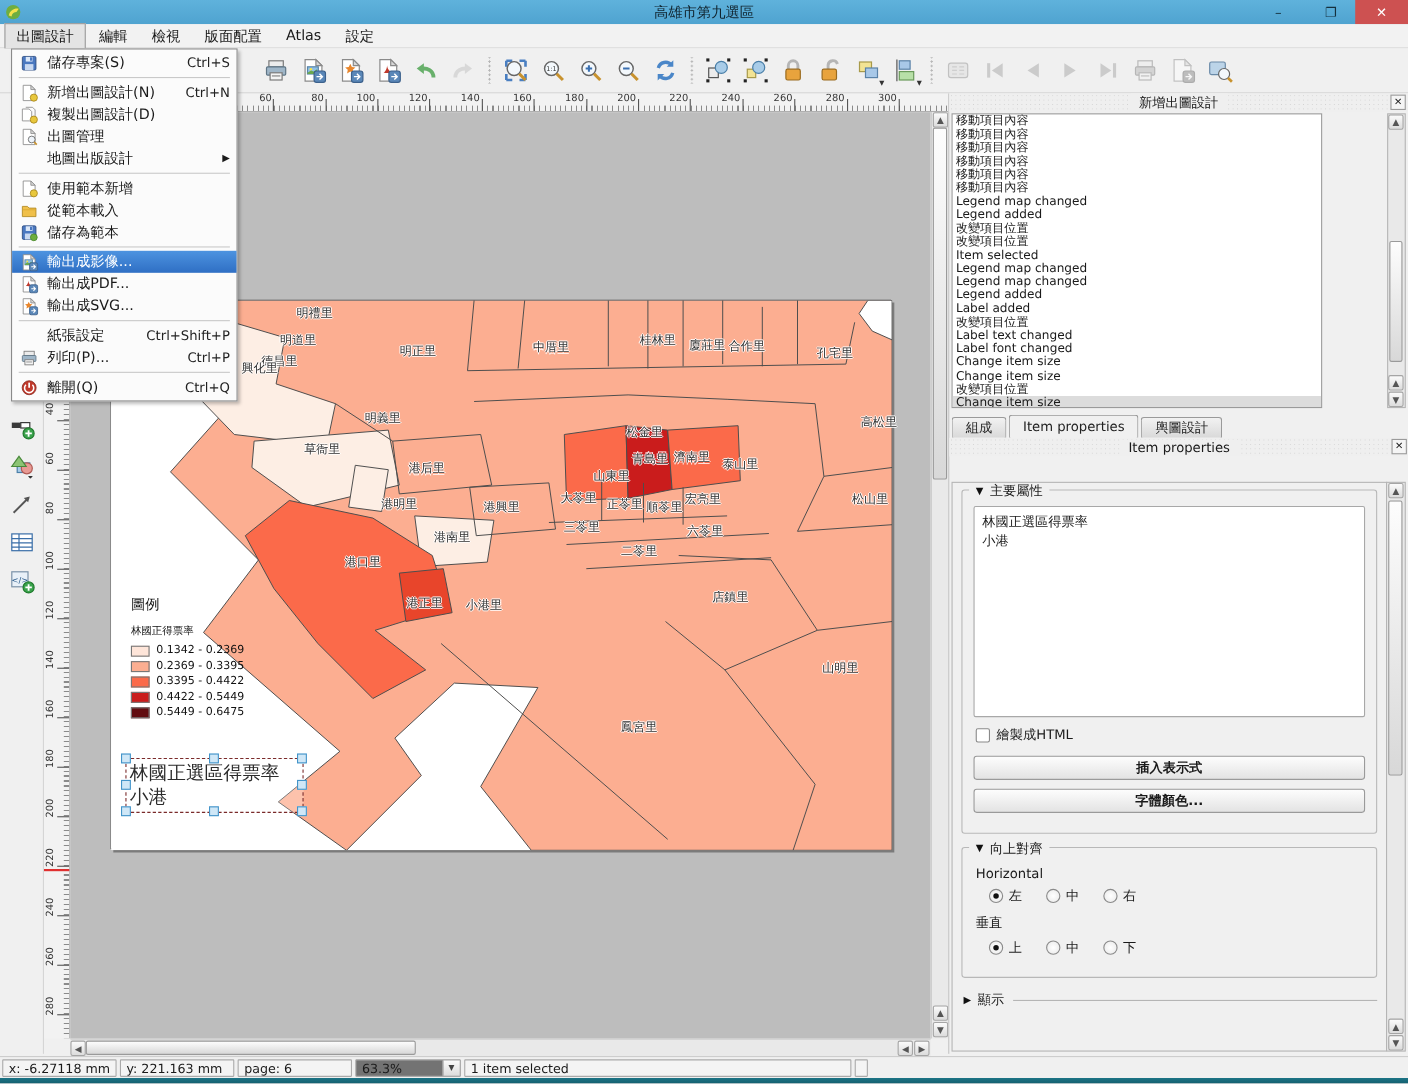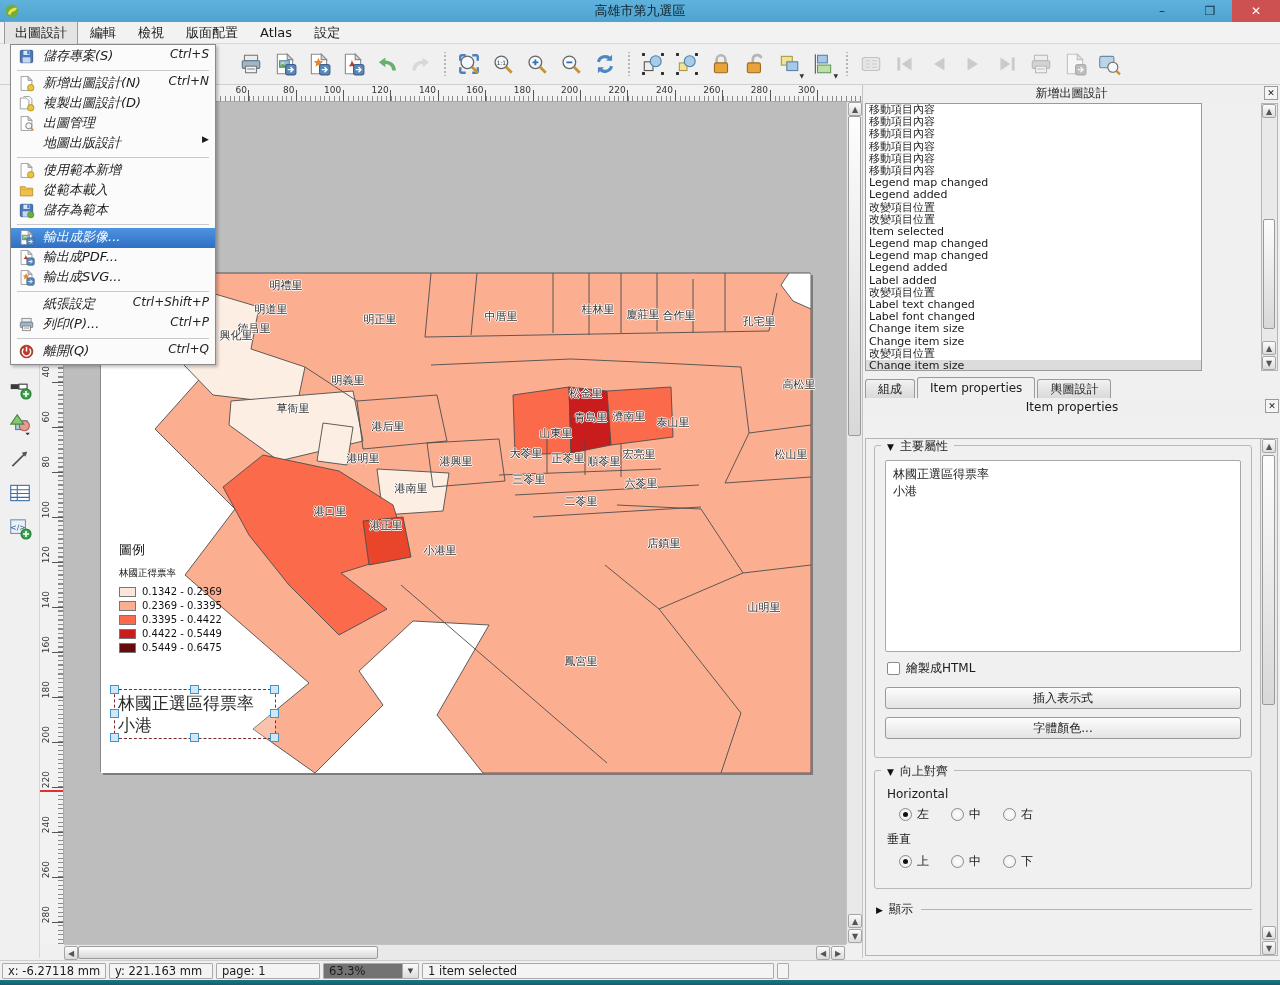--- a/index.html
+++ b/index.html
@@ -67,21 +67,21 @@
 
   
   .sb { position:absolute; background:#e9e9e9; }
   #canvas-vsb { left:846px; top:102px; width:16px; height:842px; border-left:1px solid #c2c2c2; }
   #canvas-hsb { left:64px; top:944px; width:782px; height:16px; border-top:1px solid #c2c2c2; }
   .sb-thumb { position:absolute; background:linear-gradient(#fdfdfd,#d8d8d8); border:1px solid #9a9a9a; border-radius:2px; }
   .sb-btn { position:absolute; width:14px; height:14px; display:flex; align-items:center; justify-content:center; font-size:8px; color:#555; background:linear-gradient(#fbfbfb,#dcdcdc); border:1px solid #a5a5a5; border-radius:2px; }
 
   
   #file-menu { position:absolute; left:10px; top:44px; width:206px; background:#fbfbfb; border:1px solid #8a8a8a; box-shadow:2px 2px 3px rgba(0,0,0,.25); z-index:50; padding:2px 0; }
-  .fm-item { height:20px; display:flex; align-items:flex-start; font-size:13px; padding:0 6px 0 4px; position:relative;font-style:italic; }
+  .fm-item { height:20px; display:flex; align-items:center; font-size:13px; padding:0 6px 0 4px; position:relative; }
   .fm-item .fm-ic { width:22px; height:18px; display:flex; align-items:center; justify-content:center; margin-right:6px; }
   .fm-item .fm-ic svg { width:17px; height:17px; }
   .fm-label { flex:1; white-space:nowrap; }
   .fm-short { font-size:12px; color:#222; margin-left:8px; }
   .fm-item.hl { background:linear-gradient(#4d93e0,#2f6fc4); color:#fff; }
   .fm-sep { height:1px; background:#c9c9c9; margin:3px 6px; }
   .fm-sub { font-size:9px; margin-left:6px; }
 
   
   #right-panel { position:absolute; left:862px; top:85px; width:418px; height:873px; background:#f0f0f0; border-left:1px solid #c5c5c5; }
@@ -101,21 +101,21 @@
   #label-header { position:absolute; left:2px; top:334px; width:414px; height:17px; background:linear-gradient(#d2d2d2,#bcbcbc); border:1px solid #a8a8a8; font-weight:bold; font-size:12px; padding:1px 0 0 6px; }
   #props-scroll { position:absolute; left:2px; top:353px; width:396px; height:518px; background:#f0f0f0; border:1px solid #b5b5b5; padding:6px 8px; overflow:hidden; }
   #props-vsb { position:absolute; right:2px; top:353px; width:18px; height:518px; background:#e9e9e9; border:1px solid #b5b5b5; }
 
   .group { position:relative; border:1px solid #b8b8b8; border-radius:3px; margin-bottom:12px; padding:14px 10px 10px 10px; }
   .group-head { position:absolute; top:-8px; left:6px; background:#f0f0f0; padding:0 6px; display:flex; align-items:center; font-size:12px; }
   .tri { font-size:9px; margin-right:6px; color:#111; }
   #main-text { width:100%; height:192px; background:#fff; border:1px solid #a8a8a8; border-radius:2px; font-size:12px; padding:5px 7px; line-height:17px; margin-bottom:8px; }
   .chk-row { display:flex; align-items:center; margin:2px 0 10px 2px; }
   .chk-box { width:13px; height:13px; border:1px solid #8a8a8a; background:#fff; border-radius:2px; margin-right:6px; }
-  .btn { display:block; width:100%; height:22px; margin-bottom:8px; background:linear-gradient(#fdfdfd,#e3e3e3); border:1px solid #9a9a9a; border-radius:3px; font-size:12px; text-align:center; line-height:20px; }
+  .btn { display:block; width:100%; height:22px; margin-bottom:8px; background:linear-gradient(#fdfdfd,#e3e3e3); border:1px solid #9a9a9a; border-radius:3px; font-size:12px; text-align:center; line-height:20px;font-weight:bold; }
   .radio-row { display:flex; align-items:center; margin:5px 0 8px 14px; }
   .radio { width:13px; height:13px; border-radius:50%; border:1px solid #8a8a8a; background:radial-gradient(#fff,#e8e8e8); margin-right:5px; position:relative; }
   .radio.on::after { content:""; position:absolute; left:3px; top:3px; width:5px; height:5px; border-radius:50%; background:#111; }
   .radio-lbl { margin-right:22px; font-size:12px; }
   .sub-lbl { font-size:12px; margin:2px 0 2px 2px; }
   .collapsed-row { display:flex; align-items:center; margin:10px 0 0 2px; font-size:12px; }
   .collapsed-row .rule { flex:1; height:1px; background:#b5b5b5; margin-left:8px; }
 
   
   #statusbar { position:absolute; left:0; top:960px; width:1280px; height:20px; background:#f0f0f0; border-top:1px solid #cdcdcd; display:flex; align-items:center; padding:0 2px; }
@@ -528,21 +528,21 @@
           <span class="map-label" style="left: 355px; top: 188px;">港興里</span>
           <span class="map-label" style="left: 425px; top: 180px;">大苓里</span>
           <span class="map-label" style="left: 467px; top: 185px;">正苓里</span>
           <span class="map-label" style="left: 503px; top: 188px;">順苓里</span>
           <span class="map-label" style="left: 538px; top: 181px;">宏亮里</span>
           <span class="map-label" style="left: 310px; top: 215px;">港南里</span>
           <span class="map-label" style="left: 428px; top: 206px;">三苓里</span>
           <span class="map-label" style="left: 540px; top: 210px;">六苓里</span>
           <span class="map-label" style="left: 480px; top: 228px;">二苓里</span>
           <span class="map-label" style="left: 229px; top: 238px;">港口里</span>
-          <span class="map-label" style="left: 285px; top: 252px;">港正里</span>
+          <span class="map-label" style="left: 285px; top: 275px;">港正里</span>
           <span class="map-label" style="left: 339px; top: 277px;">小港里</span>
           <span class="map-label" style="left: 563px; top: 270px;">店鎮里</span>
           <span class="map-label" style="left: 663px; top: 334px;">山明里</span>
           <span class="map-label" style="left: 480px; top: 388px;">鳳宮里</span>
         </div>
 
       <div id="map-legend">
         <div class="lg-title">圖例</div>
         <div class="lg-sub">林國正得票率</div>
         <div id="legend-rows">
@@ -858,21 +858,21 @@
       <div class="sb-btn" style="left:1px; top:0; width:14px;">▲</div>
       <div class="sb-thumb" style="left:1px; top:16px; width:13px; height:250px;"></div>
       <div class="sb-btn" style="left:1px; bottom:15px; width:14px;">▲</div>
       <div class="sb-btn" style="left:1px; bottom:0; width:14px;">▼</div>
     </div>
   </div>
 
   <div id="statusbar">
     <div class="sb-field" style="width:104px;">x: -6.27118 mm</div>
     <div class="sb-field" style="width:104px;">y: 221.163 mm</div>
-    <div class="sb-field" style="width:104px;">page: 1</div>
+    <div class="sb-field" style="width:104px;">page: 6</div>
     <div class="sb-field" id="sb-zoom">
       <span>63.3%</span>
       <span class="dd">▼</span>
     </div>
     <div class="sb-field" id="sb-msg">1 item selected</div>
     <div class="sb-field" id="sb-tail"></div>
   </div>
   <div id="bottom-edge"></div>
 </div>
 

